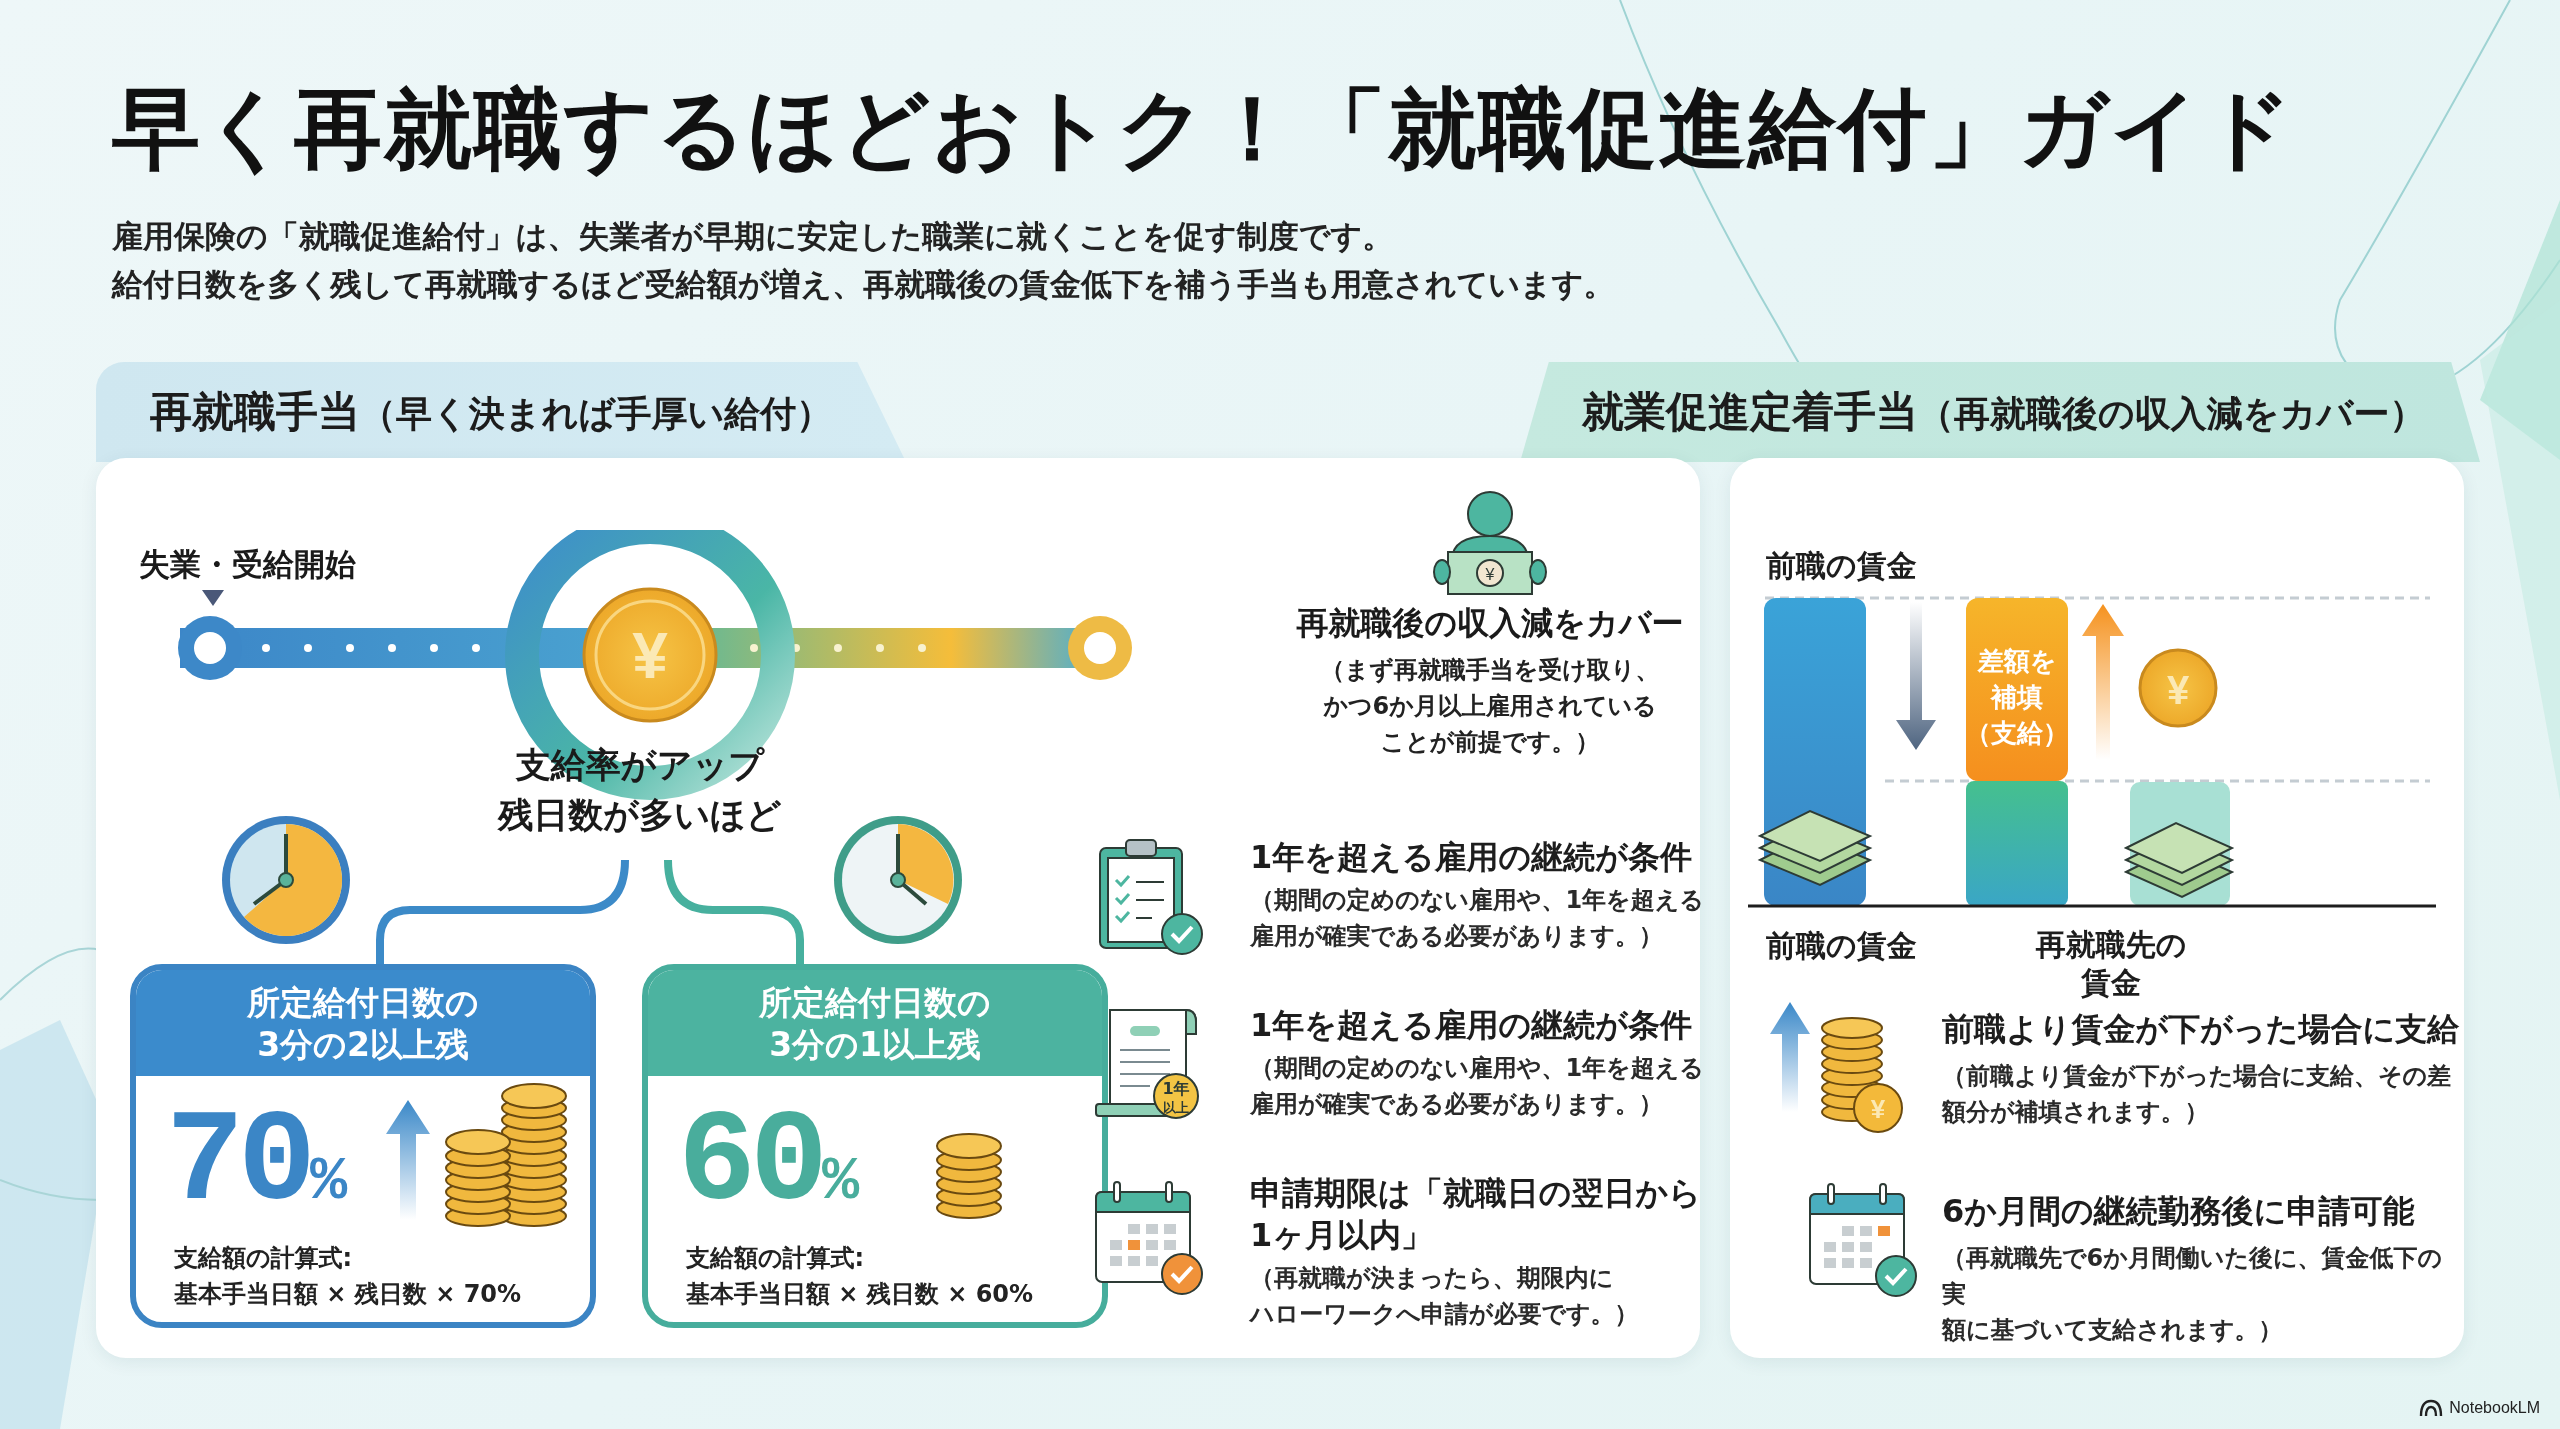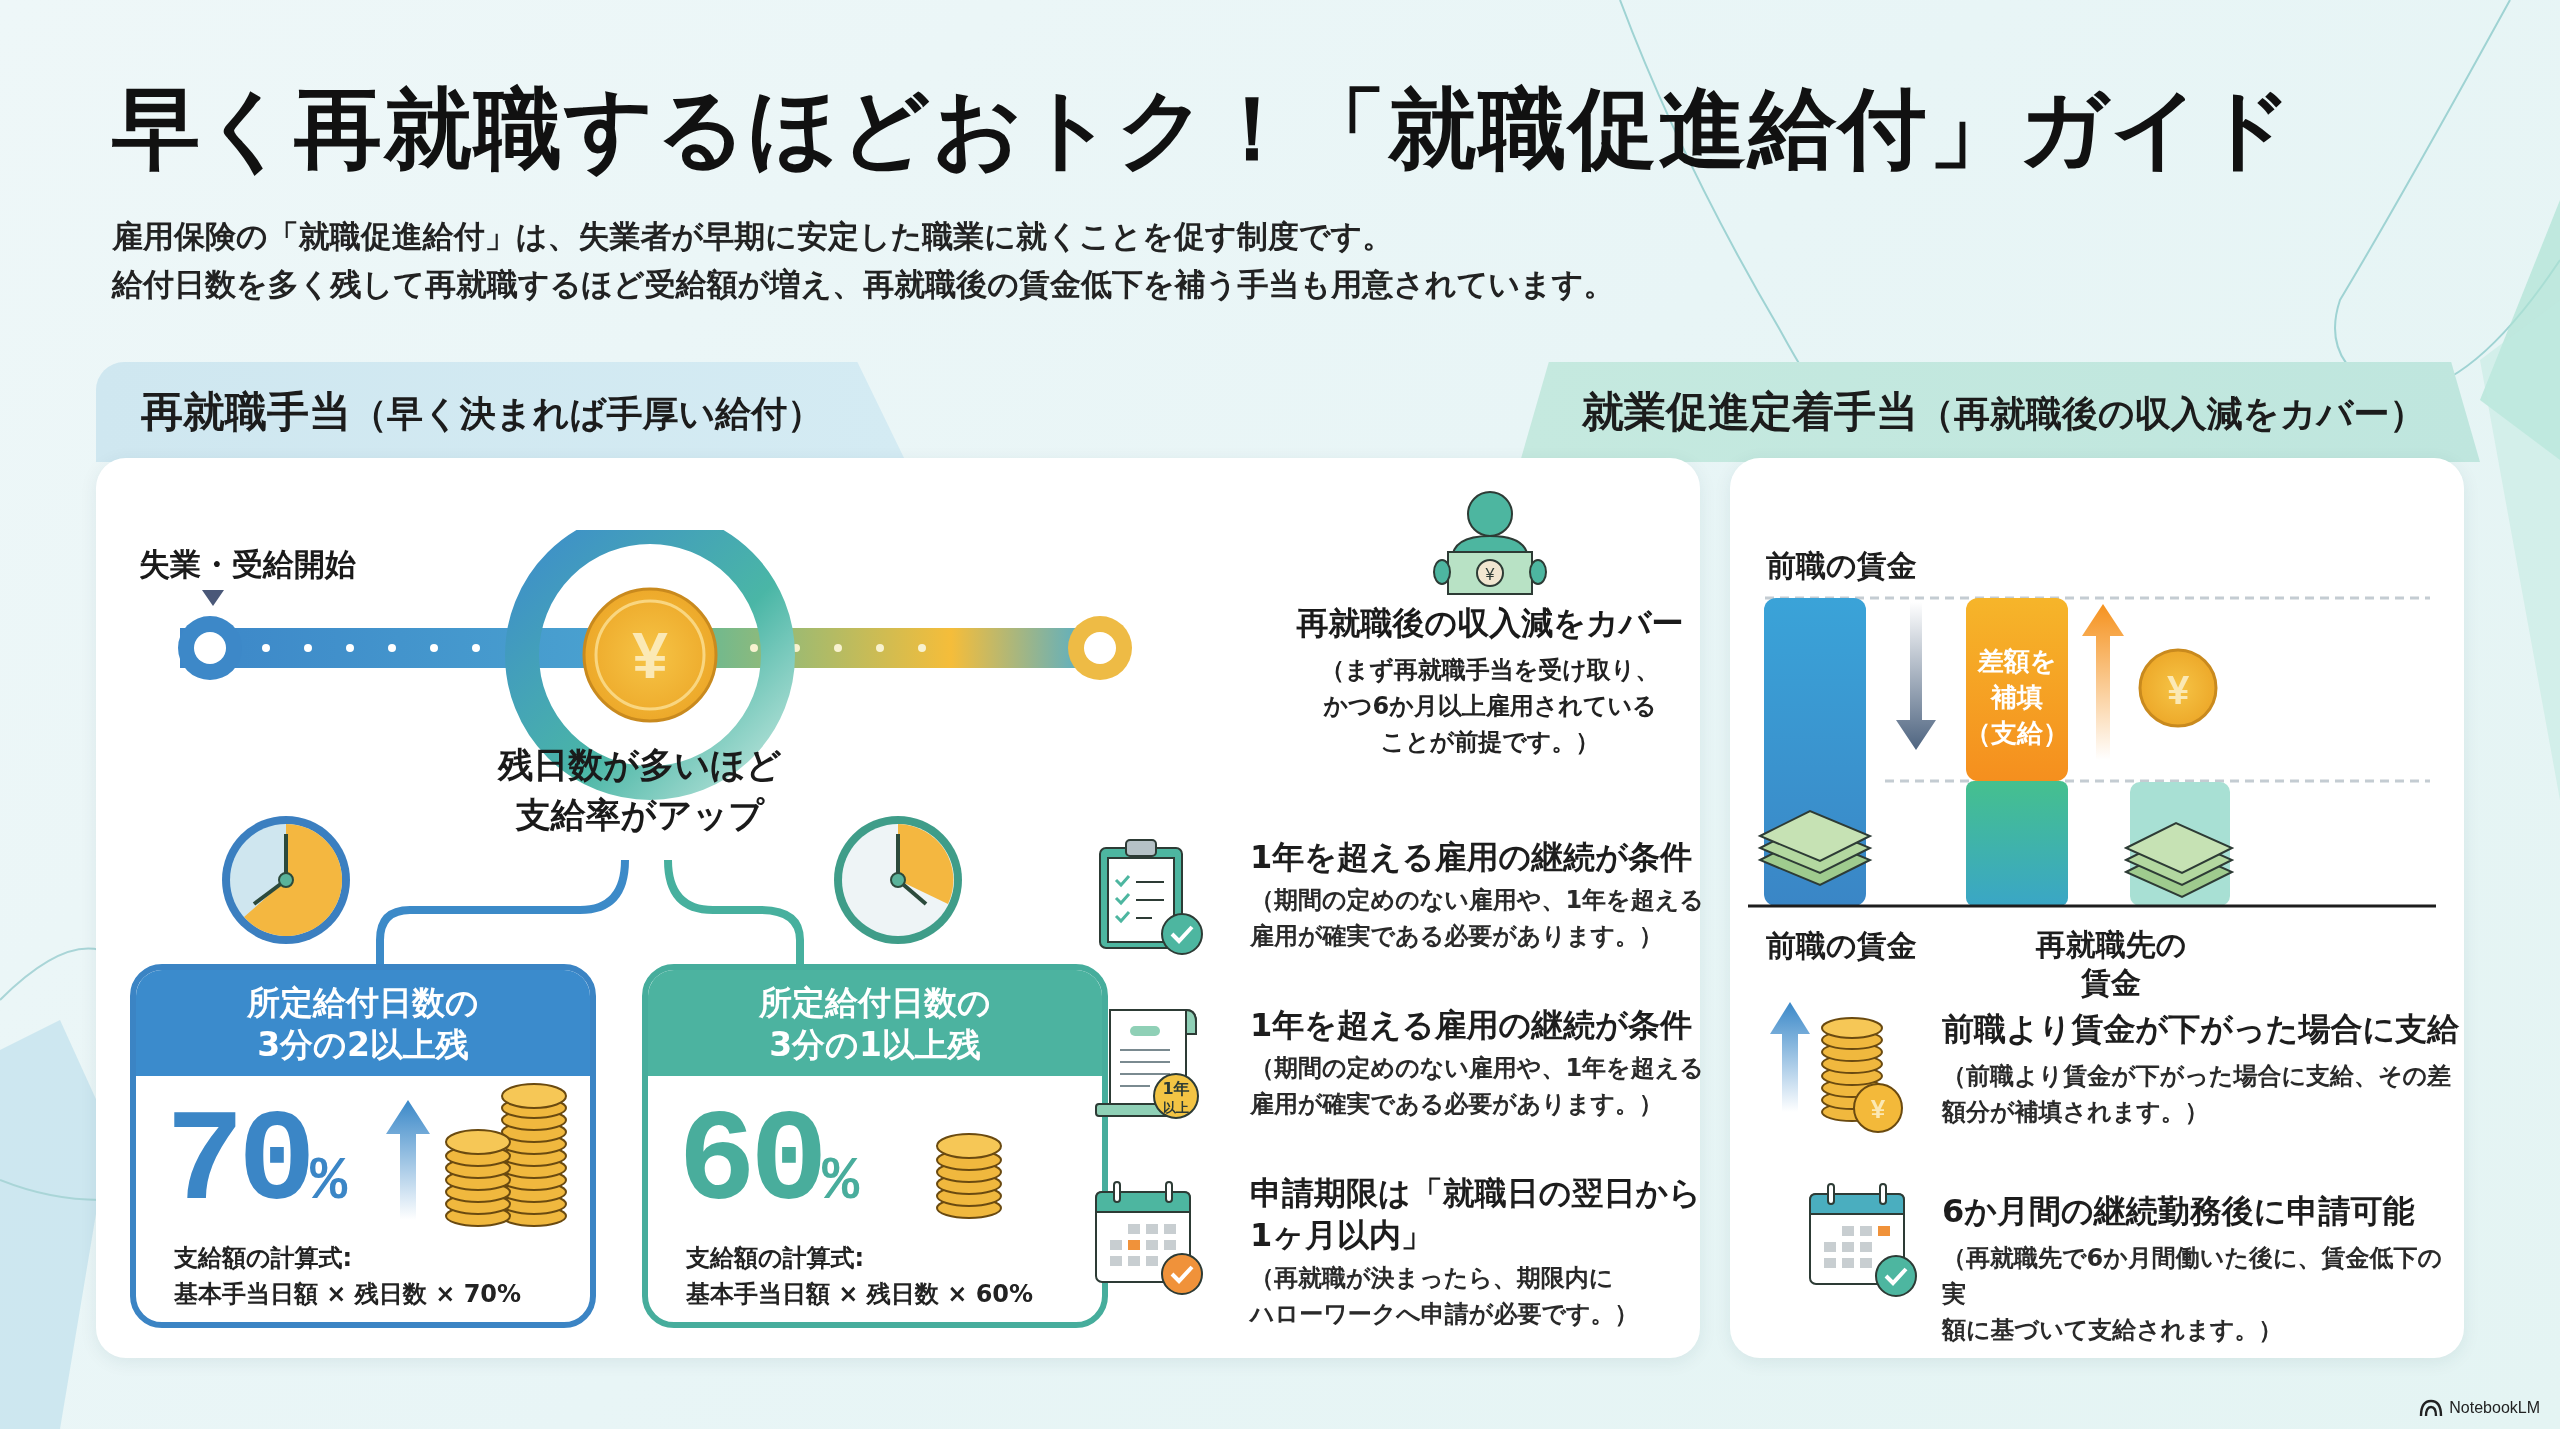--- a/index.html
+++ b/index.html
@@ -20,21 +20,21 @@
     font-size: 31px; font-weight: bold; line-height: 48px; color: #222;
   }
   
   .tab-left {
     position: absolute; left: 96px; top: 362px; width: 810px; height: 100px;
     background: linear-gradient(90deg, #cfe7f0, #d4ebf3);
     border-radius: 28px 28px 0 0;
     clip-path: polygon(0 0, 94% 0, 100% 100%, 0 100%);
   }
   .tab-left-text {
-    position: absolute; left: 141px; top: 384px; font-size: 42px; font-weight: bold; color: #1c1c1c;
+    position: absolute; left: 150px; top: 384px; font-size: 42px; font-weight: bold; color: #1c1c1c;
   }
   .tab-left-text .sub { font-size: 36px; }
   .tab-right {
     position: absolute; left: 1520px; top: 362px; width: 960px; height: 100px;
     background: linear-gradient(90deg, #c5e9df, #bfe6de);
     border-radius: 28px 28px 0 0;
     clip-path: polygon(3% 0, 97% 0, 100% 100%, 0 100%);
   }
   .tab-right-text {
     position: absolute; left: 1582px; top: 384px; font-size: 42px; font-weight: bold; color: #1c1c1c;
@@ -178,22 +178,22 @@
       <circle cx="752" cy="118" r="4"></circle>
     </g>
   <circle cx="480" cy="125" r="128" fill="none" stroke="url(#ring)" stroke-width="34"></circle>
   <circle cx="480" cy="125" r="66" fill="url(#coin)" stroke="#c98a1e" stroke-width="3"></circle>
   <circle cx="480" cy="125" r="54" fill="none" stroke="#f9d680" stroke-width="3"></circle>
   <text x="480" y="148" text-anchor="middle" font-size="64" font-weight="bold" fill="#fbe9b5" font-family="Liberation Sans, sans-serif">¥</text>
 </svg>
 <div class="start-label">失業・受給開始</div>
 <div class="start-marker"></div>
 <div class="center-caption">
+  <div>支給率がアップ</div>
   <div>残日数が多いほど</div>
-  <div>支給率がアップ</div>
 </div>
 
 <svg style="position:absolute; left:120px; top:800px;" width="900" height="180" viewBox="0 0 900 180">
   <path d="M505 60 Q505 110 460 110 L290 110 Q260 110 260 140 L260 170" stroke="#3c8ac8" stroke-width="8" fill="none"></path>
   <path d="M548 60 Q548 110 593 110 L640 110 Q680 110 680 140 L680 170" stroke="#47b09e" stroke-width="8" fill="none"></path>
 </svg>
 <svg style="position:absolute; left:218px; top:812px;" width="136" height="136" viewBox="0 0 136 136">
   <circle cx="68" cy="68" r="64" fill="#3b7fc0"></circle>
   <circle cx="68" cy="68" r="56" fill="#cfe6ef"></circle>
   <path d="M68 12 A56 56 0 1 1 26 105 L68 68 Z" fill="#f4b740"></path>

